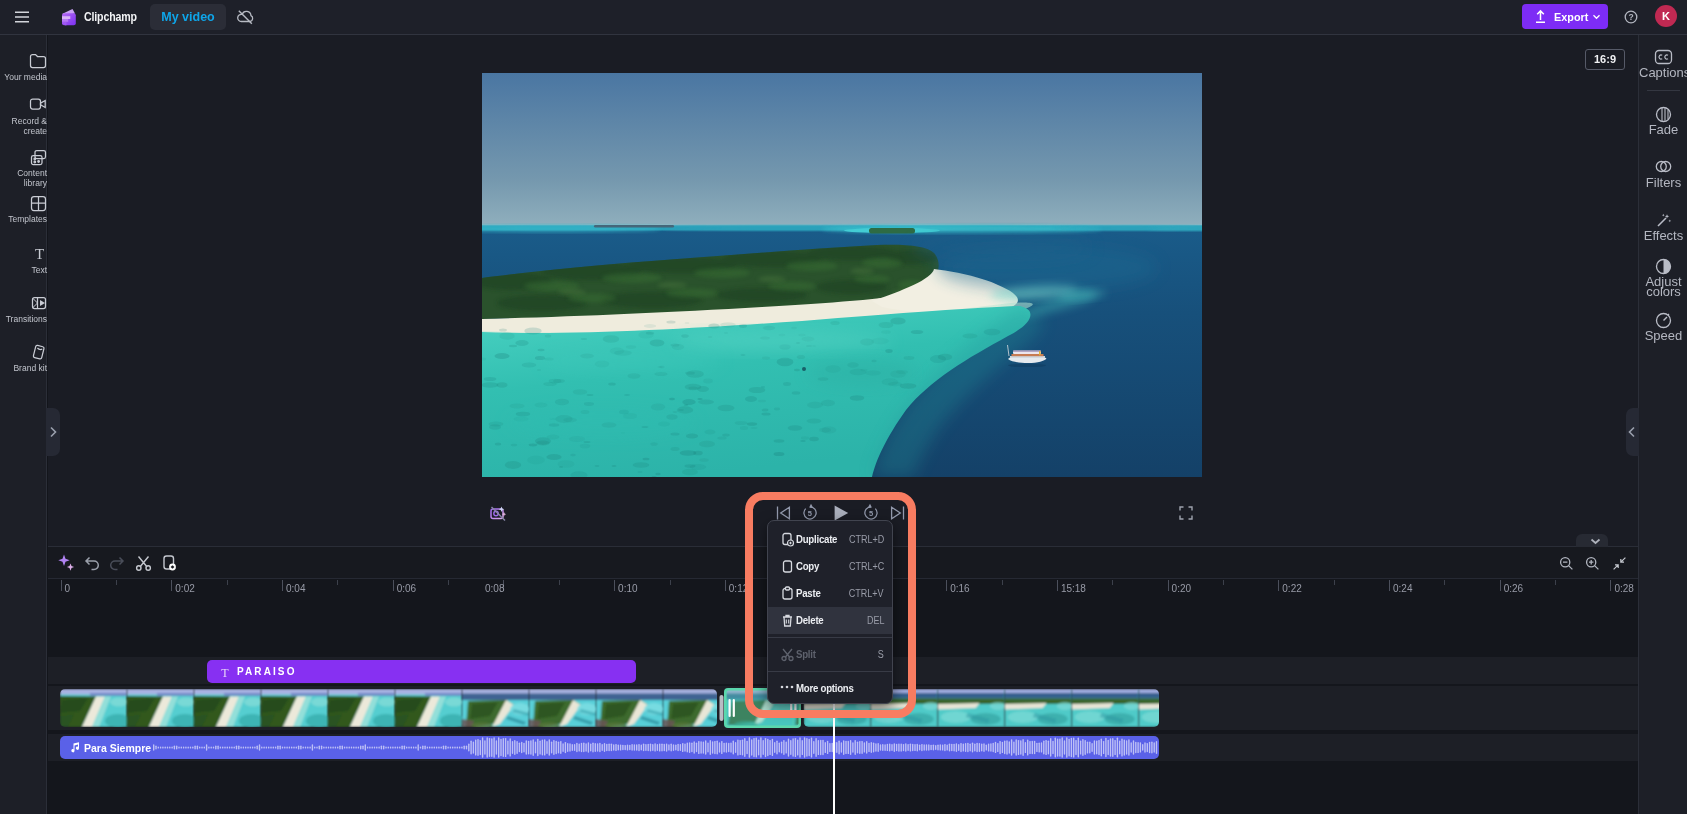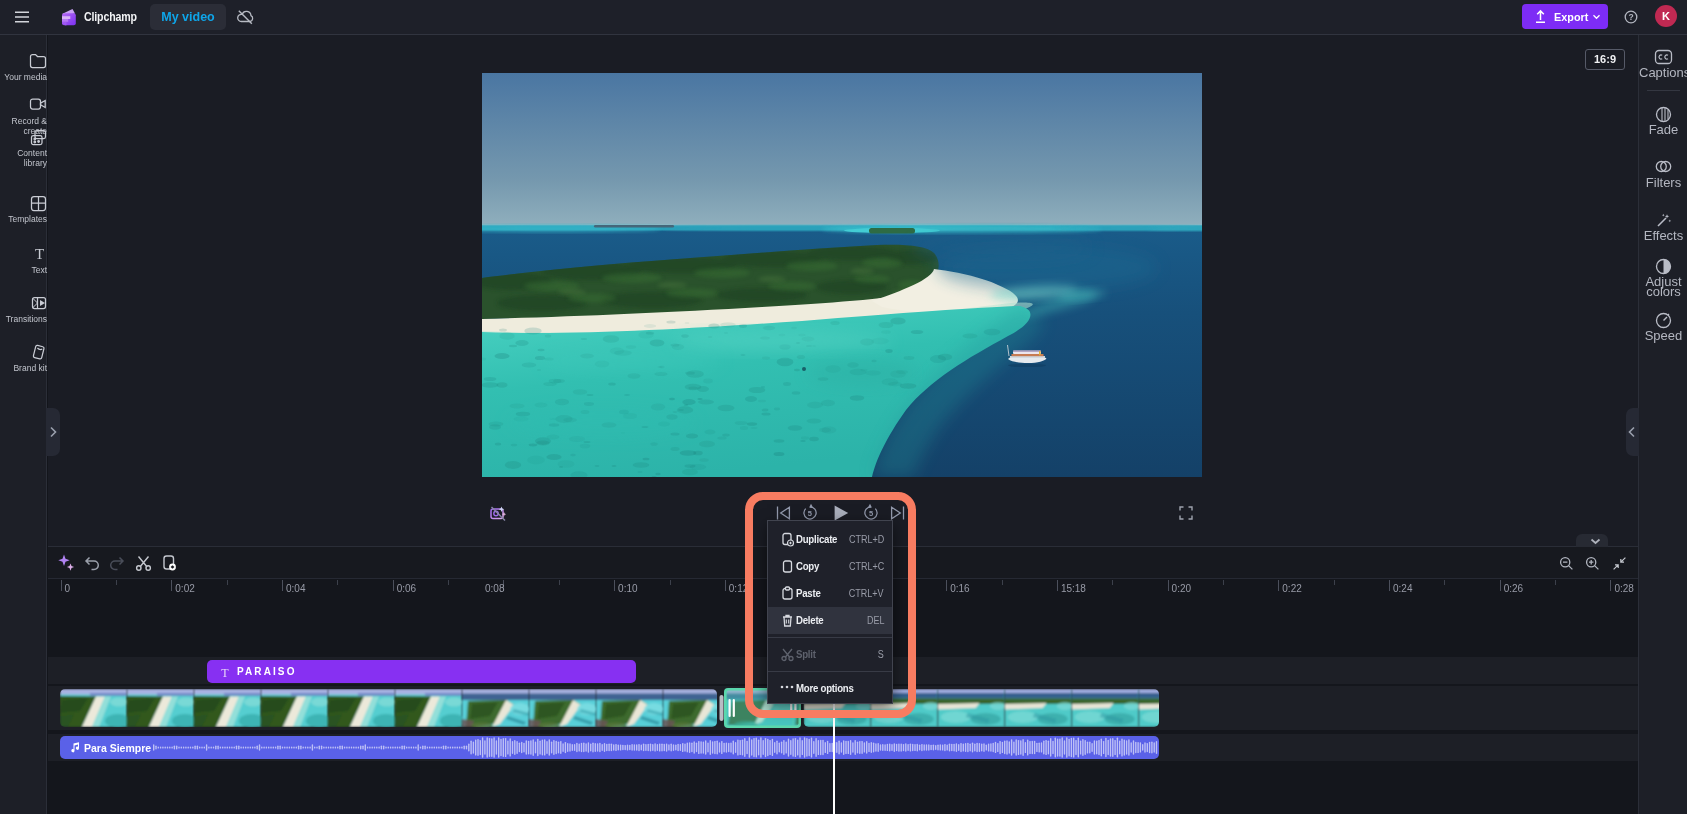--- a/index.html
+++ b/index.html
@@ -29,21 +29,21 @@
 #collapsetab{position:absolute;left:1528px;top:-13px;width:32px;height:13px;background:#272a33;border-radius:6px 6px 0 0;}
 .rowstrip{position:absolute;left:0;width:1590px;background:#1d1f26;}
 #textclip{position:absolute;left:159px;top:114px;width:429px;height:23px;background:#8730f2;border-radius:5px;color:#fff;z-index:3;}
 #textclip .t{position:absolute;left:30px;top:5.5px;font-size:10px;font-weight:700;letter-spacing:2.1px;}
 #audioclip{position:absolute;left:12px;top:190px;width:1099px;height:23px;background:#5a61e8;border-radius:5px;z-index:3;overflow:hidden;}
 #audioclip .t{position:absolute;left:24px;top:5.5px;font-size:10.5px;font-weight:700;color:#fff;}
 .rlabel{position:absolute;top:37px;color:#989ba7;font-size:10px;}
 .tick{position:absolute;top:34px;width:1px;height:11px;background:#4c505c;}
 .tick.minor{height:5px;background:#3c404b;}
 
-#menu{position:absolute;left:767px;top:520px;width:126px;height:184px;background:#1f212a;border:1px solid #41444f;border-radius:0;z-index:40;padding-top:5px;box-shadow:0 5px 14px rgba(0,0,0,.5);}
+#menu{position:absolute;left:767px;top:520px;width:126px;height:184px;background:#1f212a;border:1px solid #41444f;border-radius:7px;z-index:40;padding-top:5px;box-shadow:0 5px 14px rgba(0,0,0,.5);}
 .mrow{position:relative;height:27px;}
 .mrow .ic{position:absolute;left:12px;top:6px;}
 .mrow .nm{position:absolute;left:28px;top:7px;font-size:11.5px;font-weight:700;color:#eceef2;letter-spacing:-.3px;transform:scaleX(.84);transform-origin:0 0;display:inline-block;}
 .mrow .sc{position:absolute;right:8px;top:8px;font-size:10px;color:#9a9da9;transform:scaleX(.9);transform-origin:100% 0;display:inline-block;}
 .mrow.hl{background:#30333e;}
 .mrow.dis .nm{color:#5e616c;color:#5e626d;}
 .msep{height:1px;background:#383b46;margin:3px 0;}
 
 #annot{position:absolute;left:745px;top:492px;width:171px;height:226px;border:8px solid #f87c61;border-radius:18px;z-index:50;}
 #playhead{position:absolute;left:833px;top:580px;width:1.5px;height:234px;background:#fdfdfd;z-index:35;}
@@ -100,21 +100,21 @@
           </svg></div>
         <span class="lbl">Your media</span>
       </div>
       <div class="lbitem" style="top:62px">
         <div style="height:17px"><svg style="display:inline" width="18" height="14" viewBox="0 0 18 14" fill="none" stroke="#c9ccd4" stroke-width="1.25">
             <rect x="1.5" y="2" width="10" height="10" rx="2.2"></rect>
             <path d="M11.5 7.8 16.2 10.5V3.5L11.5 6.2z"></path>
           </svg></div>
         <span class="lbl">Record &amp;<br>create</span>
       </div>
-      <div class="lbitem" style="top:94px">
+      <div class="lbitem" style="top:114px">
         <div style="height:17px"><svg style="display:inline" width="17" height="17" viewBox="0 0 17 17" fill="none" stroke="#c9ccd4" stroke-width="1.25">
             <rect x="5" y="1.5" width="10.5" height="8" rx="1.8"></rect>
             <rect x="1.5" y="6.5" width="10.5" height="9" rx="1.8"></rect>
             <circle cx="4.8" cy="10" r="0.8" fill="#c9ccd4"></circle>
             <circle cx="8.6" cy="12.5" r="0.8" fill="#c9ccd4"></circle>
             <circle cx="4.8" cy="13" r="0.8" fill="#c9ccd4"></circle>
           </svg></div>
         <span class="lbl">Content<br>library</span>
       </div>
       <div class="lbitem" style="top:160px">

